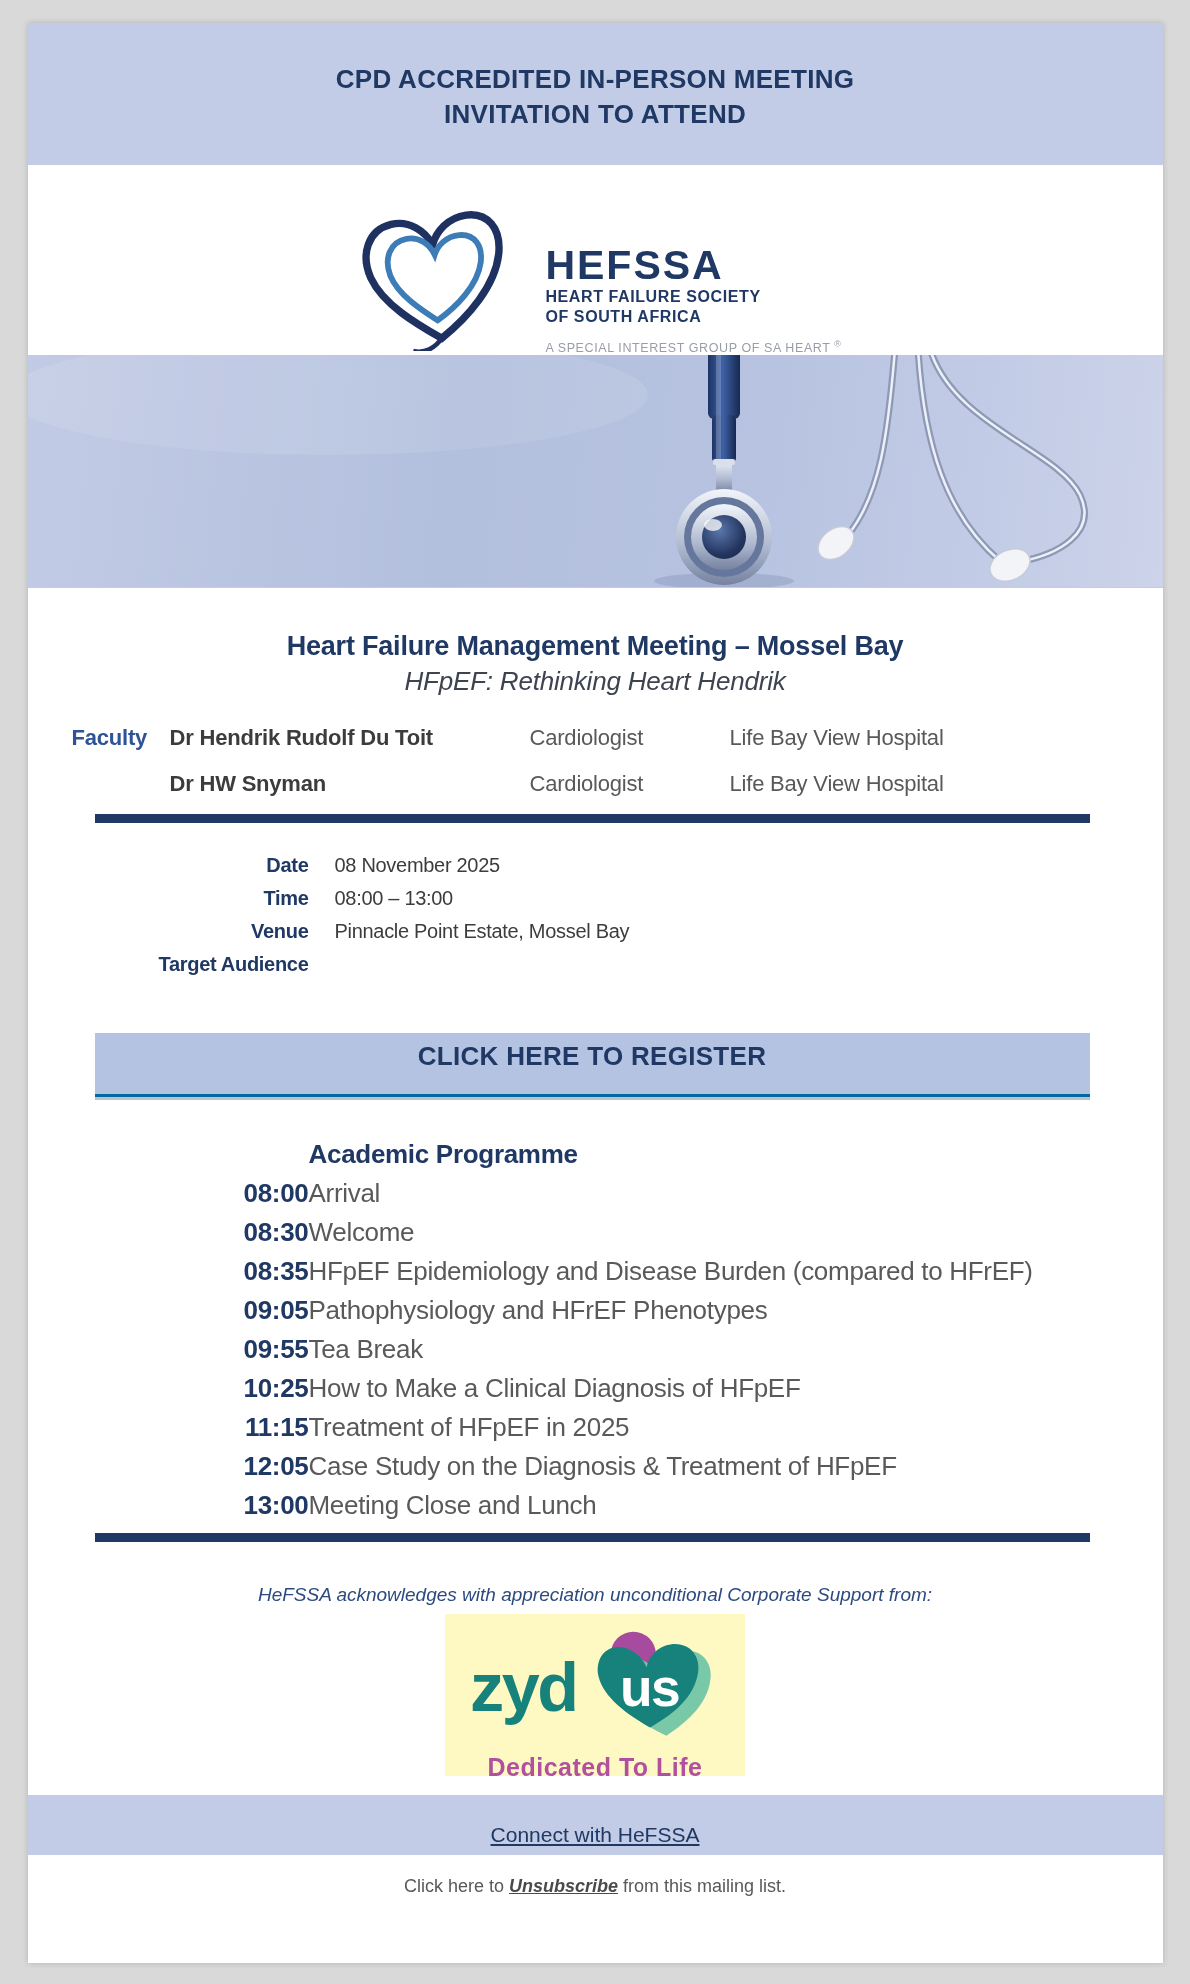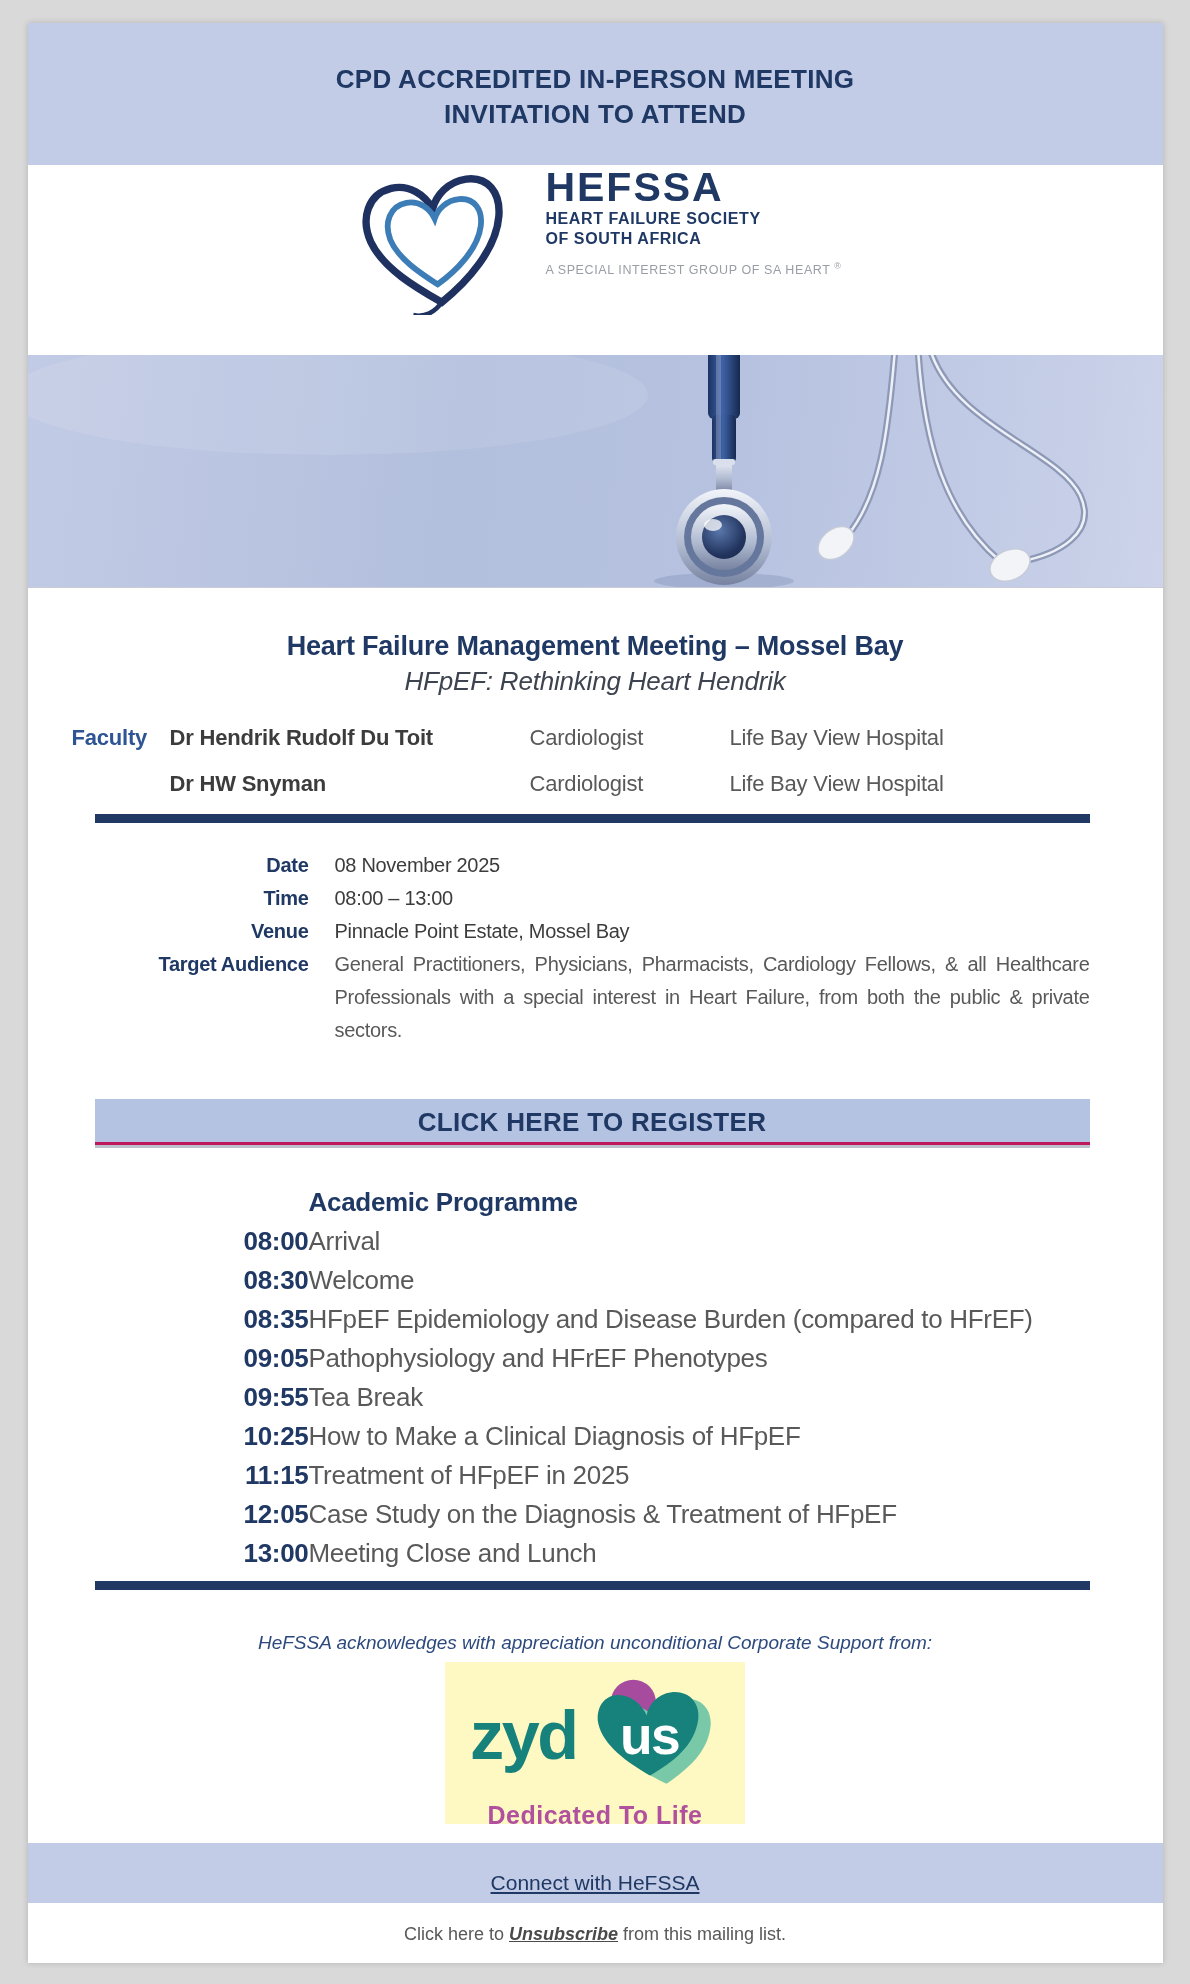--- a/index.html
+++ b/index.html
@@ -14,21 +14,21 @@
   
   .band{
     height:142px;background:#c3cce6;display:flex;flex-direction:column;
     align-items:center;justify-content:center;padding-top:6px;box-sizing:border-box;
   }
   .band-line{
     color:#1f3864;font-size:26px;font-weight:600;letter-spacing:.3px;line-height:35px;
   }
   
   .logo-sec{
-    height:190px;background:#ffffff;display:flex;align-items:flex-start;justify-content:center;gap:22px;
+    height:190px;background:#ffffff;display:flex;align-items:flex-end;justify-content:center;gap:22px;
   }
   .logo-text{display:flex;flex-direction:column;}
   .logo-name{color:#1f3864;font-size:41px;font-weight:700;letter-spacing:2px;line-height:44px;}
   .logo-sub{color:#1f3864;font-size:16px;font-weight:700;letter-spacing:.6px;line-height:20px;}
   .logo-tag{color:#999da6;font-size:12.5px;letter-spacing:.6px;margin-top:12px;}
   .logo-tag sup{font-size:9px;}
   
   .banner{
     height:232px;position:relative;overflow:hidden;
     background:linear-gradient(96deg,#c2cbe5 0%,#b2bfdd 38%,#b6c2e0 62%,#ccd3ea 100%);
@@ -53,22 +53,22 @@
   
   .details{
     margin:26px 0 0 67px;width:995px;display:grid;grid-template-columns:214px 755px;
     column-gap:26px;font-size:20px;line-height:33px;letter-spacing:-.3px;
   }
   .det-label{color:#1f3864;font-weight:600;text-align:right;}
   .det-value{color:#3c3c3c;font-weight:500;}
   .det-para{color:#595959;font-weight:400;text-align:justify;}
   
   .register{
-    display:block;margin:52px 0 0 67px;width:995px;height:46px;box-sizing:border-box;
-    background:#b5c3e2;border-bottom:3px solid #be185d;box-shadow:0 3px 0 rgba(90,100,125,.4);
+    display:block;margin:52px 0 0 67px;width:995px;height:64px;box-sizing:border-box;
+    background:#b5c3e2;border-bottom:3px solid #0369a1;box-shadow:0 3px 0 rgba(90,100,125,.4);
     color:#1f3864;font-size:26px;font-weight:600;letter-spacing:.3px;text-align:center;
     line-height:46px;text-decoration:none;cursor:pointer;
   }
   
   .programme{
     margin:38px 0 0 67px;width:995px;display:grid;grid-template-columns:214px 755px;
     font-size:26px;line-height:39px;letter-spacing:-.3px;
   }
   .prog-head{color:#1f3864;font-weight:700;}
   .prog-time{color:#1f3864;font-weight:600;text-align:right;}
@@ -184,21 +184,20 @@
   <div class="rule"></div>
 
   <section class="details">
     <div class="det-label">Date</div>
     <div class="det-value">08 November 2025</div>
     <div class="det-label">Time</div>
     <div class="det-value">08:00 – 13:00</div>
     <div class="det-label">Venue</div>
     <div class="det-value">Pinnacle Point Estate, Mossel Bay</div>
     <div class="det-label">Target Audience</div>
-    <div class="det-para">General Practitioners, Physicians, Pharmacists, Cardiology Fellows, &amp; all Healthcare Professionals with a special interest in Heart Failure, from both the public &amp; private sectors.</div>
   </section>
 
   <a class="register">CLICK HERE TO REGISTER</a>
 
   <section class="programme">
     <div></div>
     <div class="prog-head">Academic Programme</div>
     <div class="prog-time">08:00</div>
     <div class="prog-topic">Arrival</div>
     <div class="prog-time">08:30</div>

